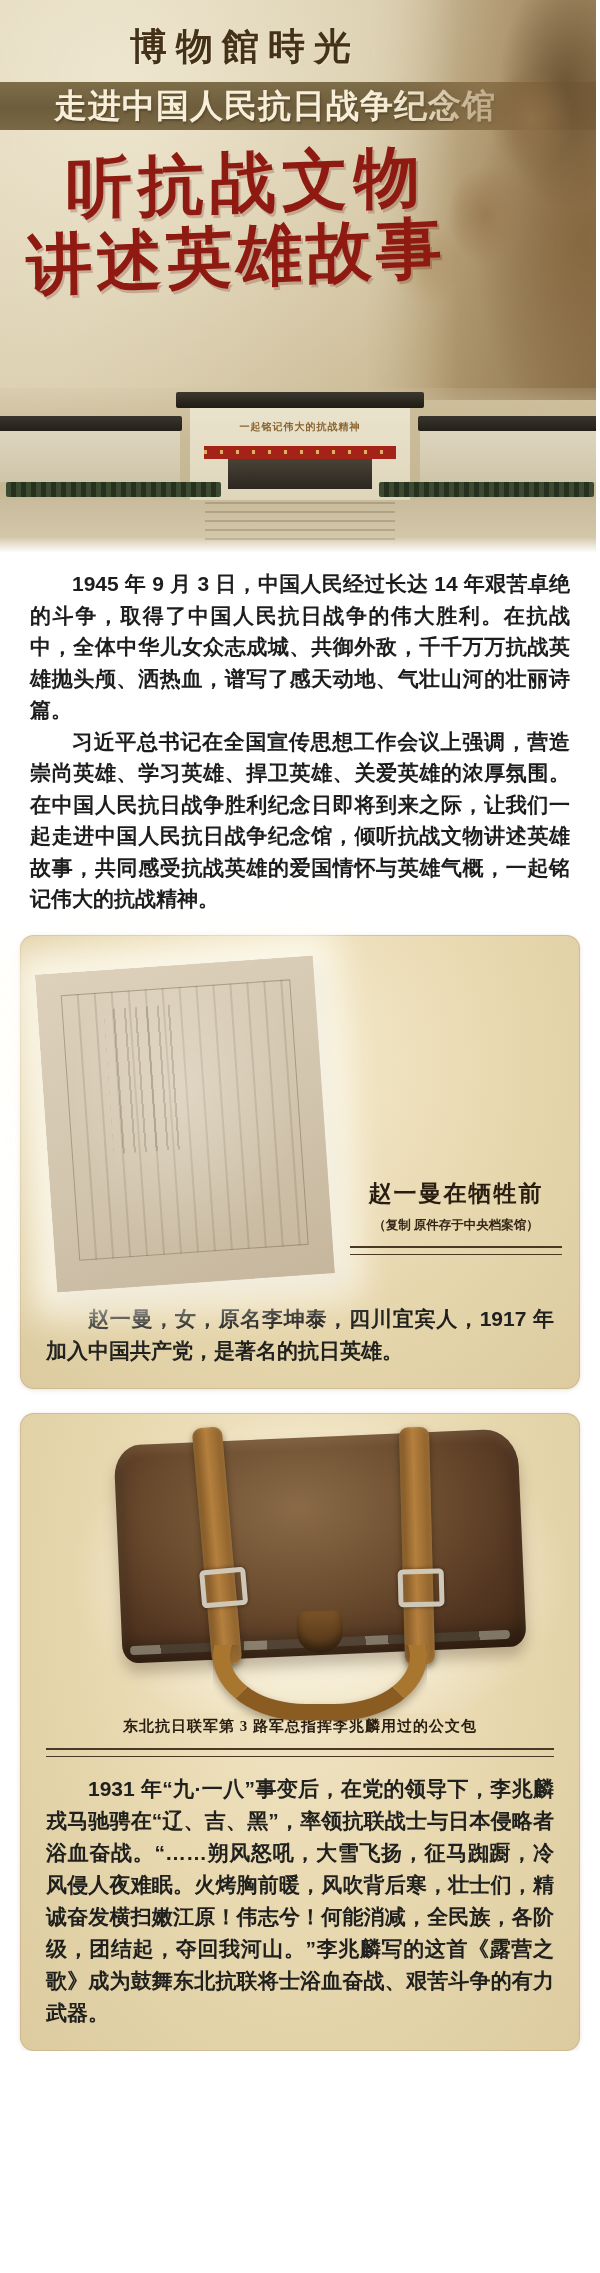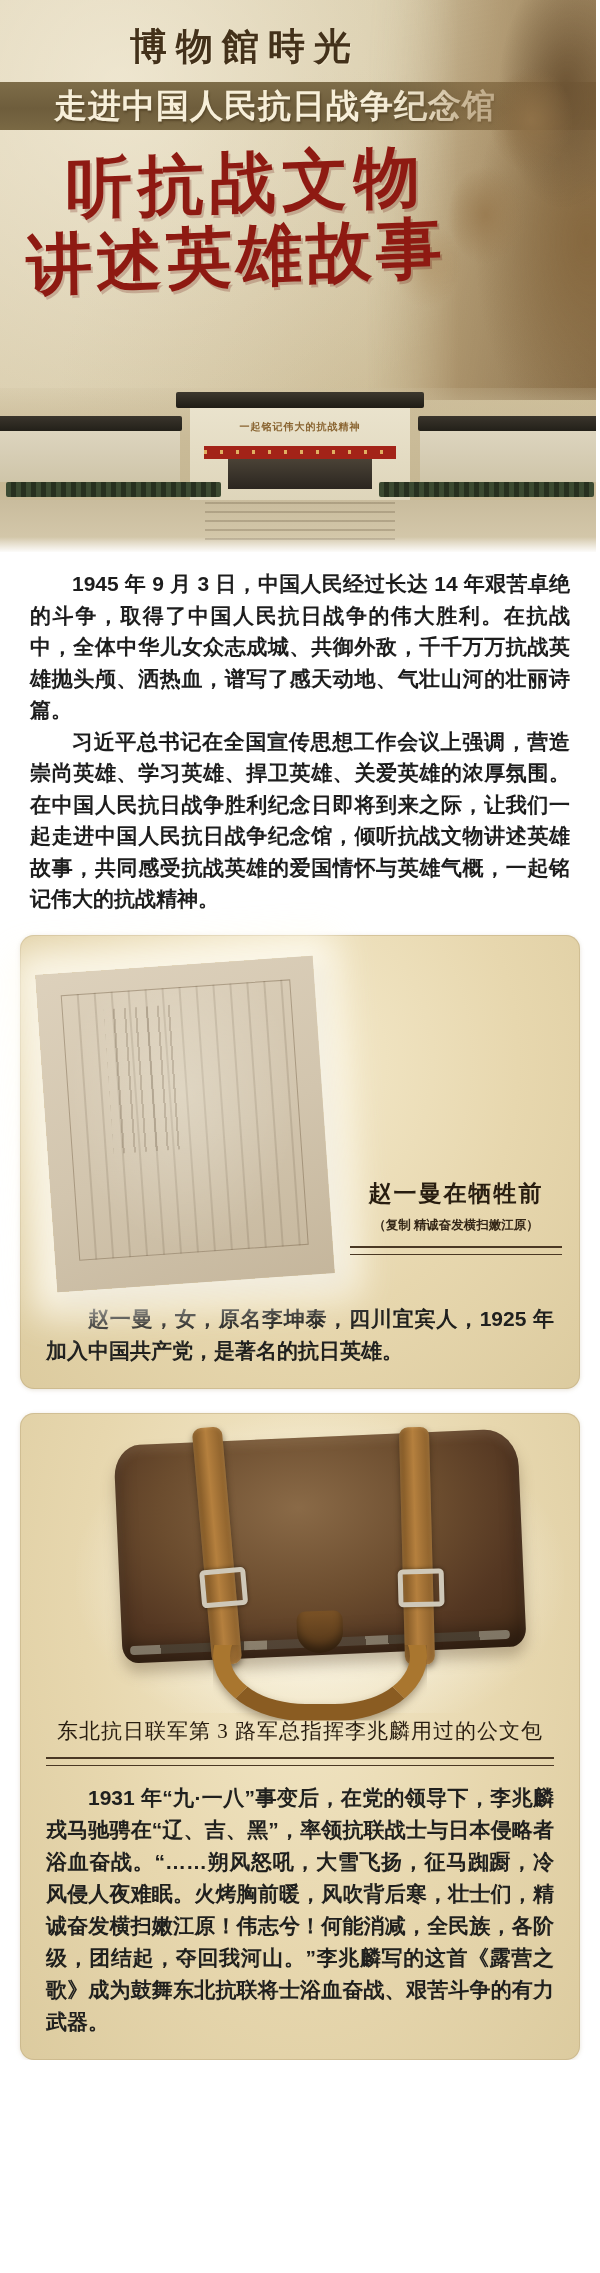--- a/index.html
+++ b/index.html
@@ -156,21 +156,21 @@
   .buckle { position:absolute; bottom:58px; left:-5px; width:36px; height:28px;
     border:5px solid #cfc8b8; border-radius:5px; box-shadow:0 0 4px rgba(0,0,0,.45); }
   .clasp { position:absolute; left:50%; bottom:46px; transform:translateX(-50%) rotate(-2deg);
     width:46px; height:42px; background:linear-gradient(180deg,#7a5226,#4f3317);
     border-radius:9px 9px 50% 50%; box-shadow:inset 0 -7px 9px rgba(0,0,0,.4); }
   .handle { position:absolute; left:50%; bottom:-22px; transform:translateX(-50%);
     width:180px; height:96px; border:17px solid #a9762f; border-bottom-color:#8a5c22;
     border-radius:50% / 58%; clip-path:inset(42% 0 0 0);
     filter:drop-shadow(0 4px 4px rgba(60,40,15,.4)); }
   .relic2-caption { margin:4px 26px 0; text-align:center;
-    font-family:"Liberation Serif", serif; font-size:21px; font-weight:400;
+    font-family:"Liberation Serif", serif; font-size:15px; font-weight:700;
     letter-spacing:1px; color:var(--caption_ink, #281d10); }
   .relic2-rule { margin:12px 26px 16px; }
 </style>
 </head>
 <body>
 
 <div class="page">
 
   <div class="header">
     <div class="statue"></div>
@@ -202,26 +202,26 @@
     <p class="para">习近平总书记在全国宣传思想工作会议上强调，营造崇尚英雄、学习英雄、捍卫英雄、关爱英雄的浓厚氛围。在中国人民抗日战争胜利纪念日即将到来之际，让我们一起走进中国人民抗日战争纪念馆，倾听抗战文物讲述英雄故事，共同感受抗战英雄的爱国情怀与英雄气概，一起铭记伟大的抗战精神。</p>
   </div>
 
   <div class="card">
     <div class="relic1-zone">
       <div class="letter-photo">
         <div class="letter-inner"></div>
       </div>
       <div class="relic1-caption">
         <div class="cap-line">赵一曼在牺牲前</div>
-        <div class="cap-note">（复制 精诚奋发横扫嫩江原）</div>
+        <div class="cap-note">（复制 原件存于中央档案馆）</div>
         <div class="double-rule"></div>
       </div>
     </div>
     <div class="card-text">
-      <p class="para">赵一曼，女，原名李坤泰，四川宜宾人，1925 年加入中国共产党，是著名的抗日英雄。</p>
+      <p class="para">赵一曼，女，原名李坤泰，四川宜宾人，1917 年加入中国共产党，是著名的抗日英雄。</p>
     </div>
   </div>
 
   <div class="card">
     <div class="relic2-zone">
       <div class="case-wrap">
         <div class="case-glow"></div>
         <div class="case-body"></div>
         <div class="case-rim"></div>
         <div class="strap strap-left">

